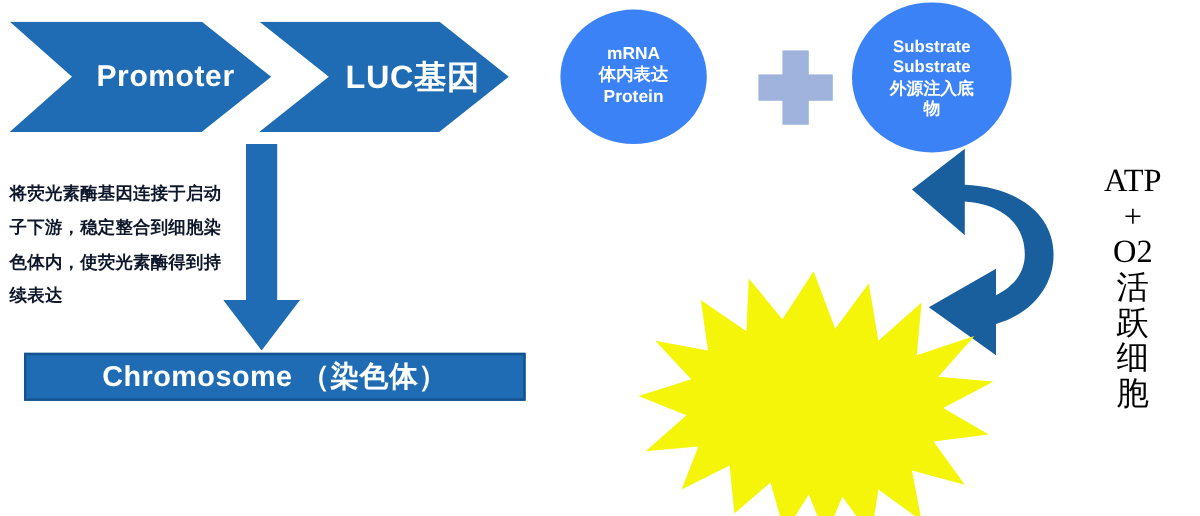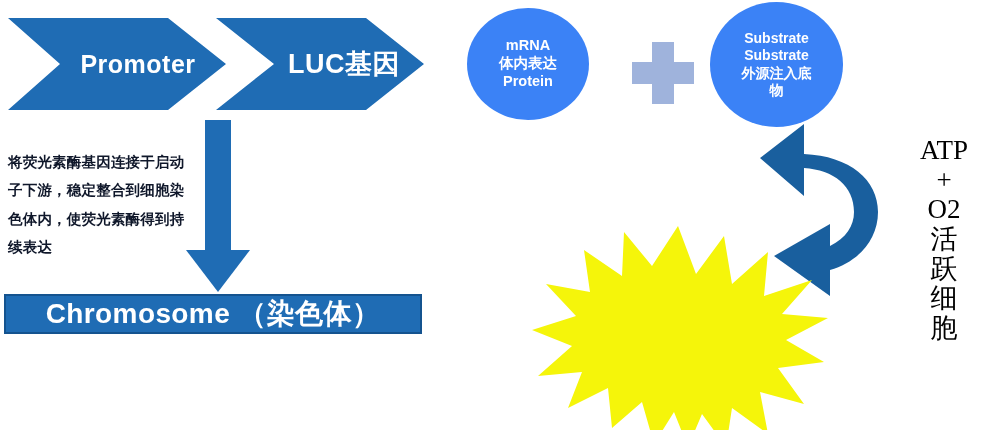--- a/index.html
+++ b/index.html
@@ -52,26 +52,26 @@
   #down-arrow .shaft{
     position:absolute;left:19px;top:0;width:26px;height:140px;background:#1f6cb4;
   }
   #down-arrow .head{
     position:absolute;left:0;top:130px;width:64px;height:42px;background:#1f6cb4;
     clip-path:polygon(0 0, 64px 0, 32px 42px);
   }
 
   
   #chromosome{
-    position:absolute;left:4px;top:294px;width:418px;height:40px;
+    position:absolute;left:20px;top:294px;width:418px;height:40px;
     background:#1f6cb4;
     border:2px solid #14538f;
     box-sizing:border-box;
     display:flex;align-items:center;justify-content:center;
-    color:#ffffff;font-weight:bold;font-size:28px;letter-spacing:.4px;
+    color:#ffffff;font-weight:bold;font-size:24px;letter-spacing:.4px;
     white-space:nowrap;
   }
 
   
   .circle{
     position:absolute;border-radius:50%;
     background:#3b82f6;
     display:flex;flex-direction:column;align-items:center;justify-content:center;
     color:#ffffff;font-weight:bold;text-align:center;
     line-height:1.22;

